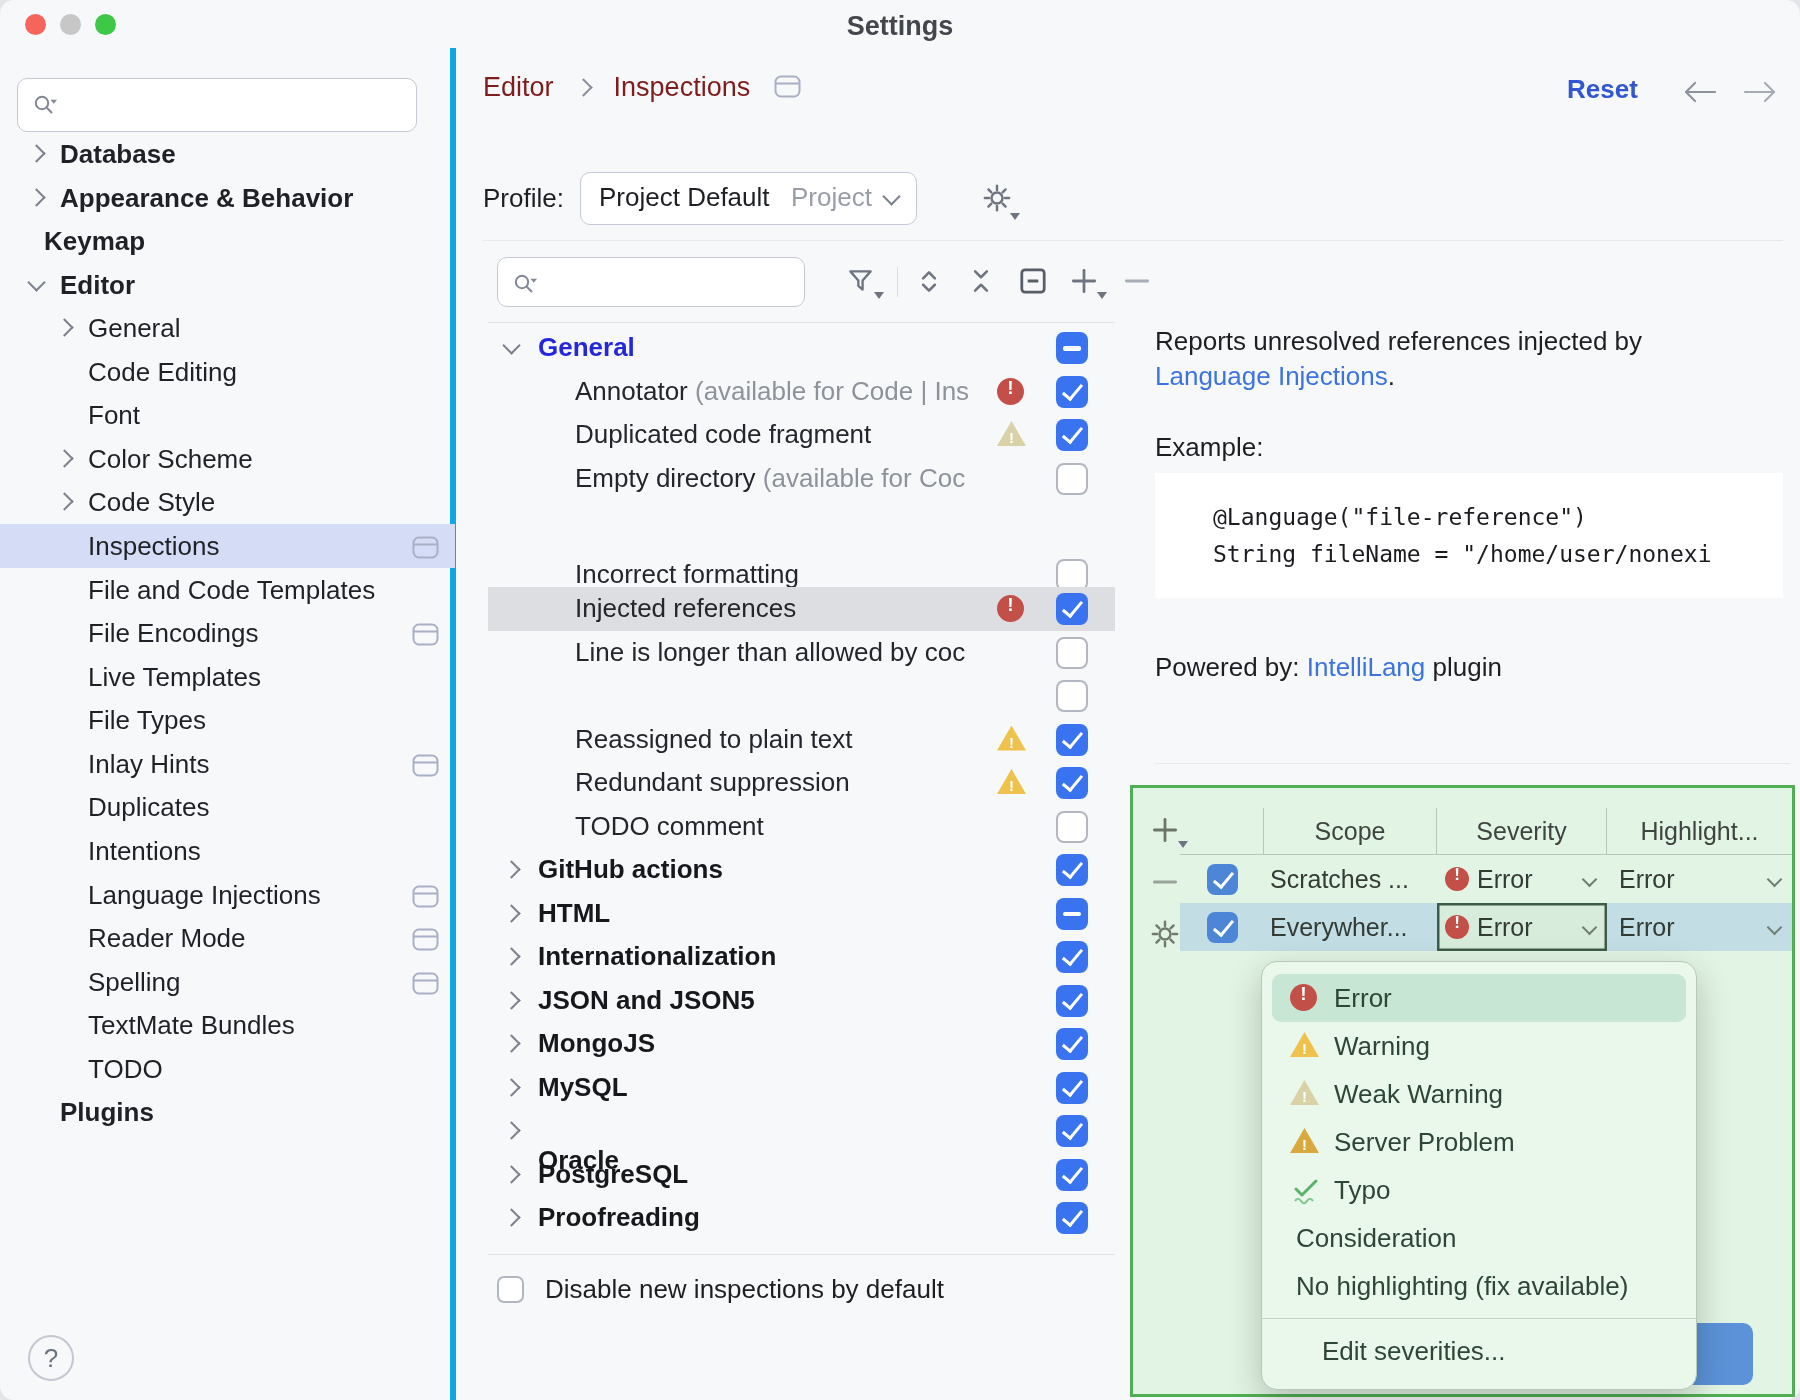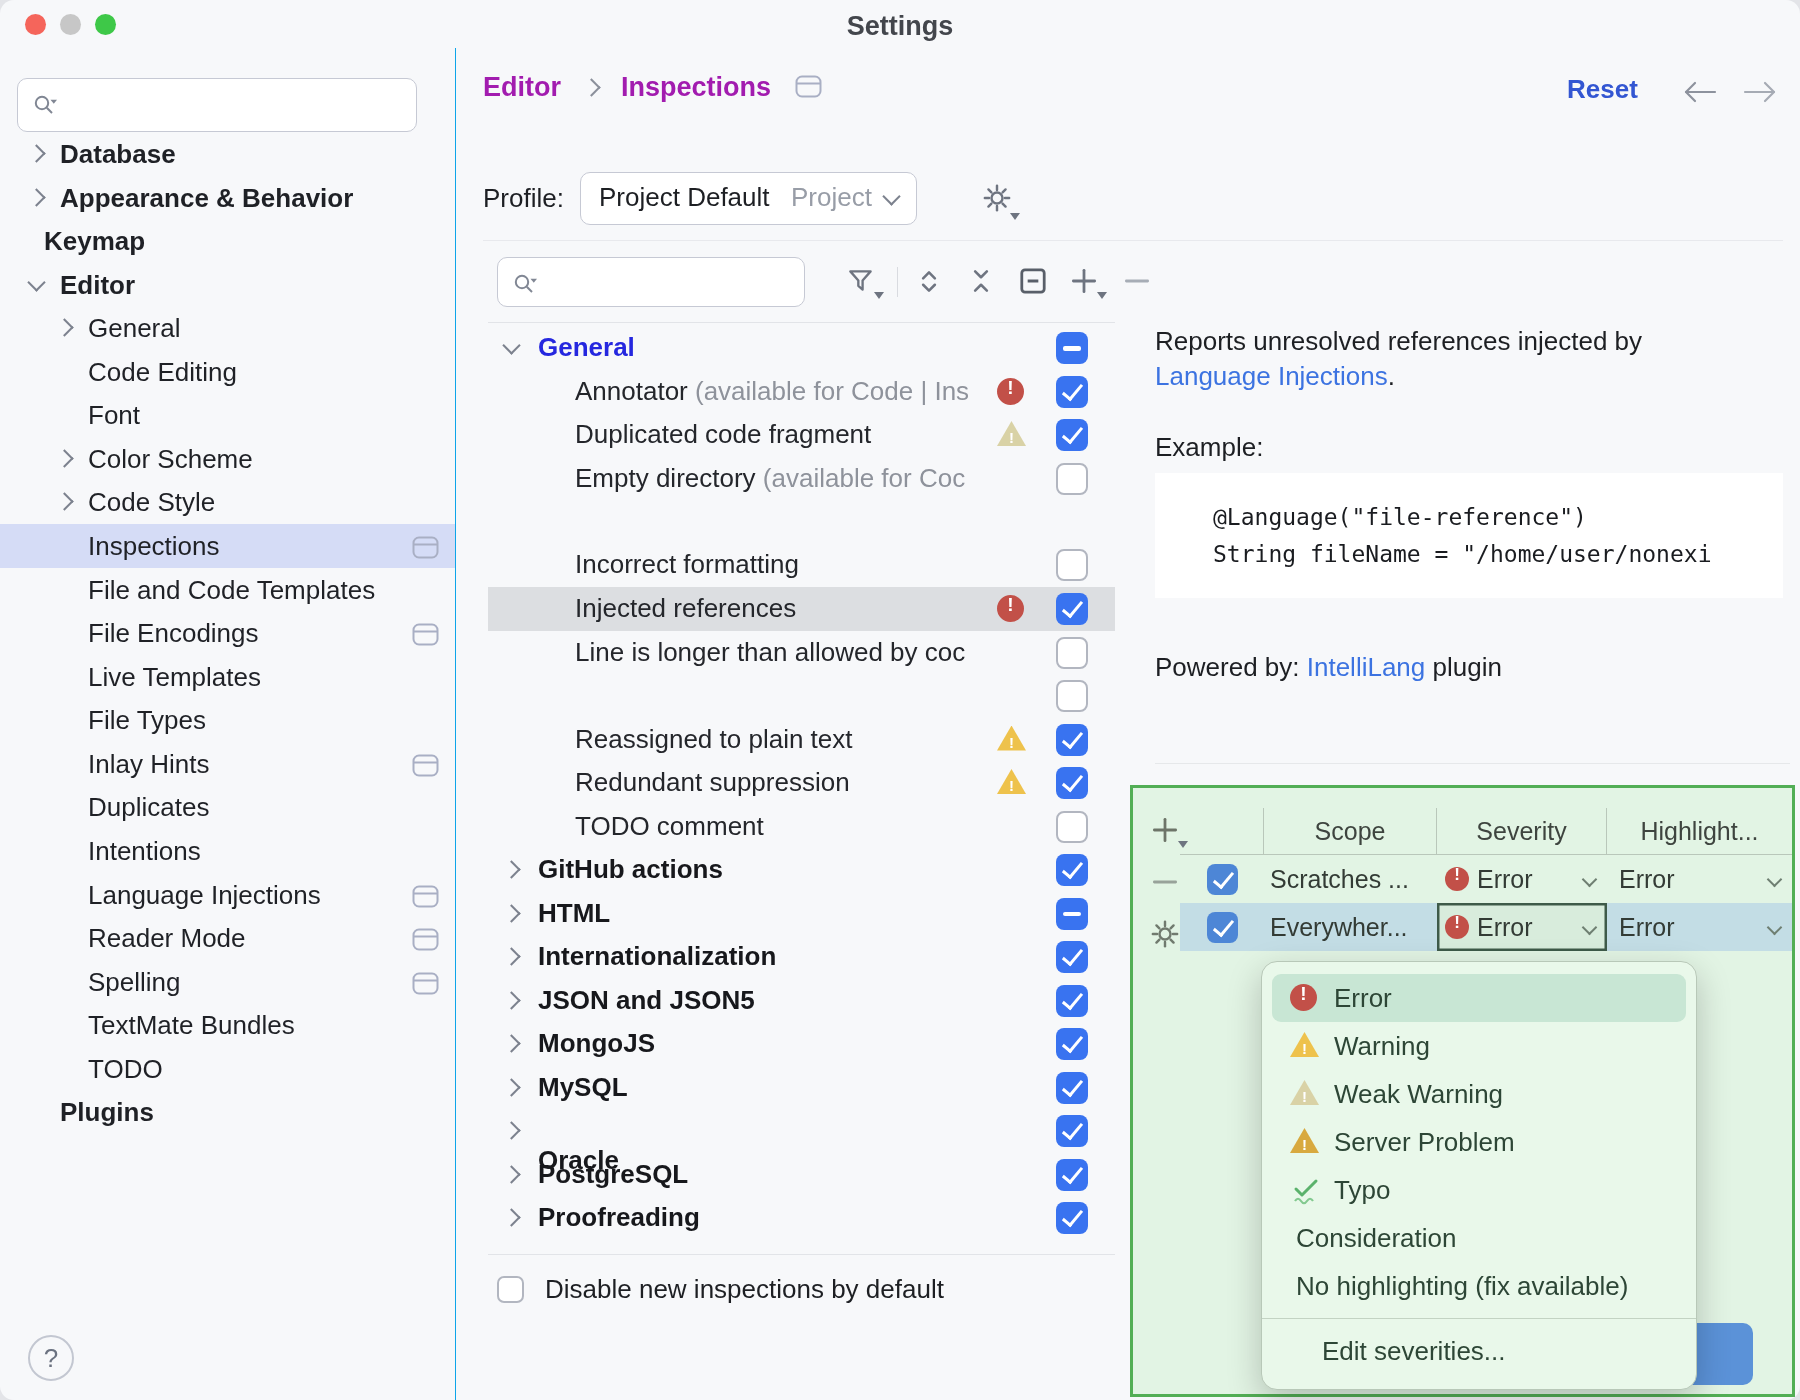--- a/index.html
+++ b/index.html
@@ -7,37 +7,37 @@
   .window{position:absolute;left:0;top:0;width:1800px;height:1400px;background:#f7f8fa;border-radius:14px;overflow:hidden;}
   
   .titlebar{position:absolute;left:0;top:0;width:100%;height:48px;}
   .lights{position:absolute;left:25px;top:14px;display:flex;gap:14px;}
   .light{width:21px;height:21px;border-radius:50%;}
   .light.red{background:#f5655b;}
   .light.gray{background:#c7c7c7;}
   .light.green{background:#3ec848;}
   .win-title{position:absolute;left:0;right:0;top:0;height:48px;line-height:52px;text-align:center;font-size:27px;font-weight:bold;color:#43464c;}
   
-  .sidebar{position:absolute;left:0;top:48px;width:456px;height:1352px;border-right:1px solid #0ea5e9;box-sizing:border-box;}
+  .sidebar{position:absolute;left:0;top:48px;width:456px;height:1352px;border-right:6px solid #0ea5e9;box-sizing:border-box;}
   .searchbox{position:absolute;background:#fff;border:1.5px solid #c6c9d4;border-radius:10px;box-sizing:border-box;}
   .sb-search{left:17px;top:30px;width:400px;height:54px;}
   .search-glyph{position:absolute;left:13px;top:13px;}
   .searchbox input{position:absolute;left:52px;top:4px;right:8px;bottom:4px;border:none;outline:none;background:transparent;font-size:24px;font-family:"Liberation Sans",sans-serif;width:calc(100% - 64px);}
   .sb-row{position:absolute;left:0;width:455px;height:44px;font-size:26px;color:#1f2126;}
   .sb-row.selected{background:#d5dcf6;}
   .sb-row.bold .sb-lbl{font-weight:bold;}
   .sb-lbl{position:absolute;top:7px;white-space:nowrap;}
   .chev{position:absolute;width:11px;height:11px;border-right:2.4px solid #7c828e;border-bottom:2.4px solid #7c828e;top:15px;}
   .chev.right{transform:rotate(-45deg);}
   .chev.down{transform:rotate(45deg);top:13px;}
   .mod-ic{position:absolute;right:16px;top:11px;}
   .help-btn{position:absolute;left:28px;top:1287px;width:46px;height:46px;border:2px solid #c3c7d1;border-radius:50%;box-sizing:border-box;text-align:center;line-height:42px;font-size:26px;color:#6b7280;background:#fff0;}
   
   .main{position:absolute;left:457px;top:48px;width:1343px;height:1352px;}
-  .breadcrumb{position:absolute;left:26px;top:24px;height:36px;font-size:27px;font-weight:bold;color:#a21caf;white-space:nowrap;}
+  .breadcrumb{position:absolute;left:26px;top:24px;height:36px;font-size:27px;font-weight:normal;color:#7f1d1d;white-space:nowrap;}
   .breadcrumb .bc-sep{display:inline-block;width:11px;height:11px;border-right:2.4px solid #8b909b;border-bottom:2.4px solid #8b909b;transform:rotate(-45deg);margin:0 16px 2px 16px;}
   .breadcrumb .mod-inline{display:inline-block;margin-left:16px;vertical-align:-2px;}
   .reset-link{position:absolute;left:1110px;top:26px;font-size:26px;font-weight:bold;color:#3356d2;cursor:pointer;}
   .nav-arrow{position:absolute;top:30px;}
   .nav-back{left:1224px;}
   .nav-fwd{left:1284px;}
   .profile-label{position:absolute;left:26px;top:135px;font-size:26px;color:#1d1f23;}
   .profile-select{position:absolute;left:123px;top:124px;width:337px;height:53px;background:#fff;border:1.5px solid #c6c9d4;border-radius:10px;box-sizing:border-box;font-size:26px;}
   .ps-value{position:absolute;left:18px;top:9px;color:#1d1f23;white-space:nowrap;}
   .ps-scope{position:absolute;left:210px;top:9px;color:#989da7;white-space:nowrap;}
@@ -330,21 +330,21 @@
           <span class="insp-txt" style="left: 87px;"><span>Duplicated code fragment</span></span>
           <span class="sev-wrap">
             <span class="tri weak"></span>
           </span>
           <span class="cb checked"></span>
         </div>
         <div class="insp-row" style="top: 133.5px;">
           <span class="insp-txt" style="left: 87px;"><span>Empty directory</span><span class="sfx"> (available for Coc</span></span>
           <span class="cb unchecked"></span>
         </div>
-        <div class="insp-row" style="top: 220px;">
+        <div class="insp-row" style="top: 230px;">
           <span class="insp-txt" style="left: 87px;"><span>Incorrect formatting</span></span>
           <span class="cb unchecked"></span>
         </div>
         <div class="insp-row selected" style="top: 264px;">
           <span class="insp-txt" style="left: 87px;"><span>Injected references</span></span>
           <span class="sev-wrap">
             <span class="sev-err"></span>
           </span>
           <span class="cb checked"></span>
         </div>

